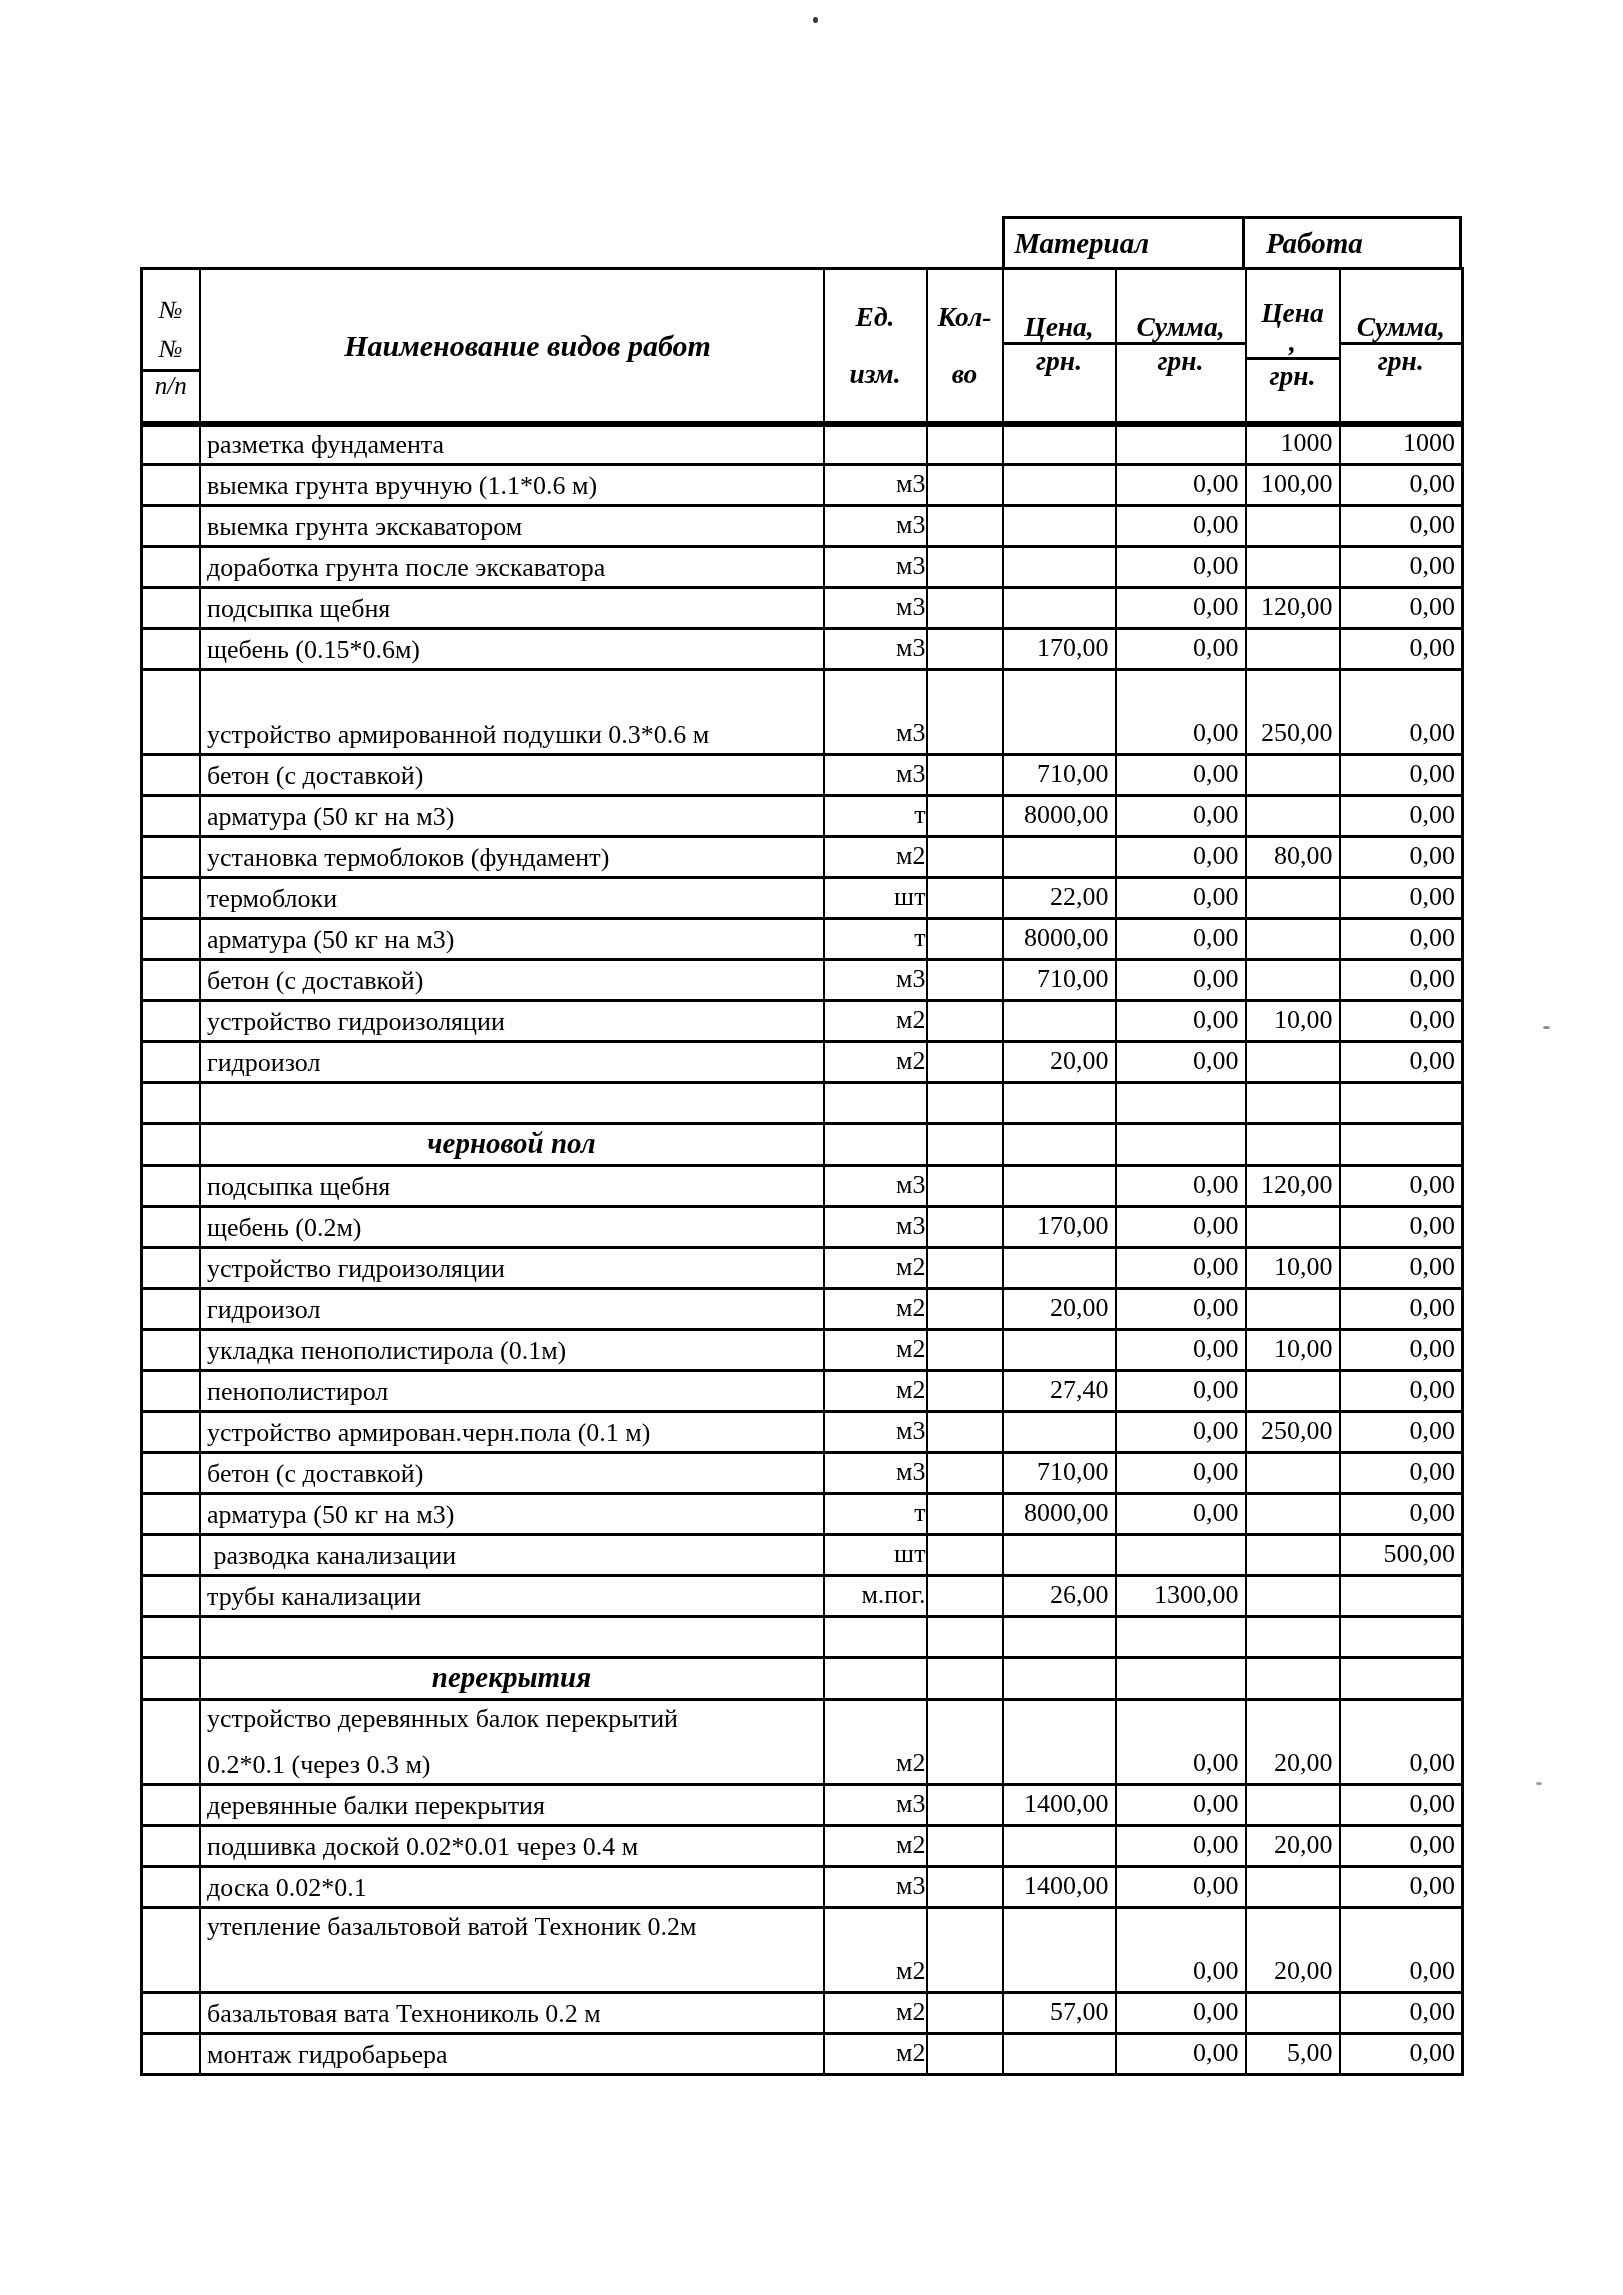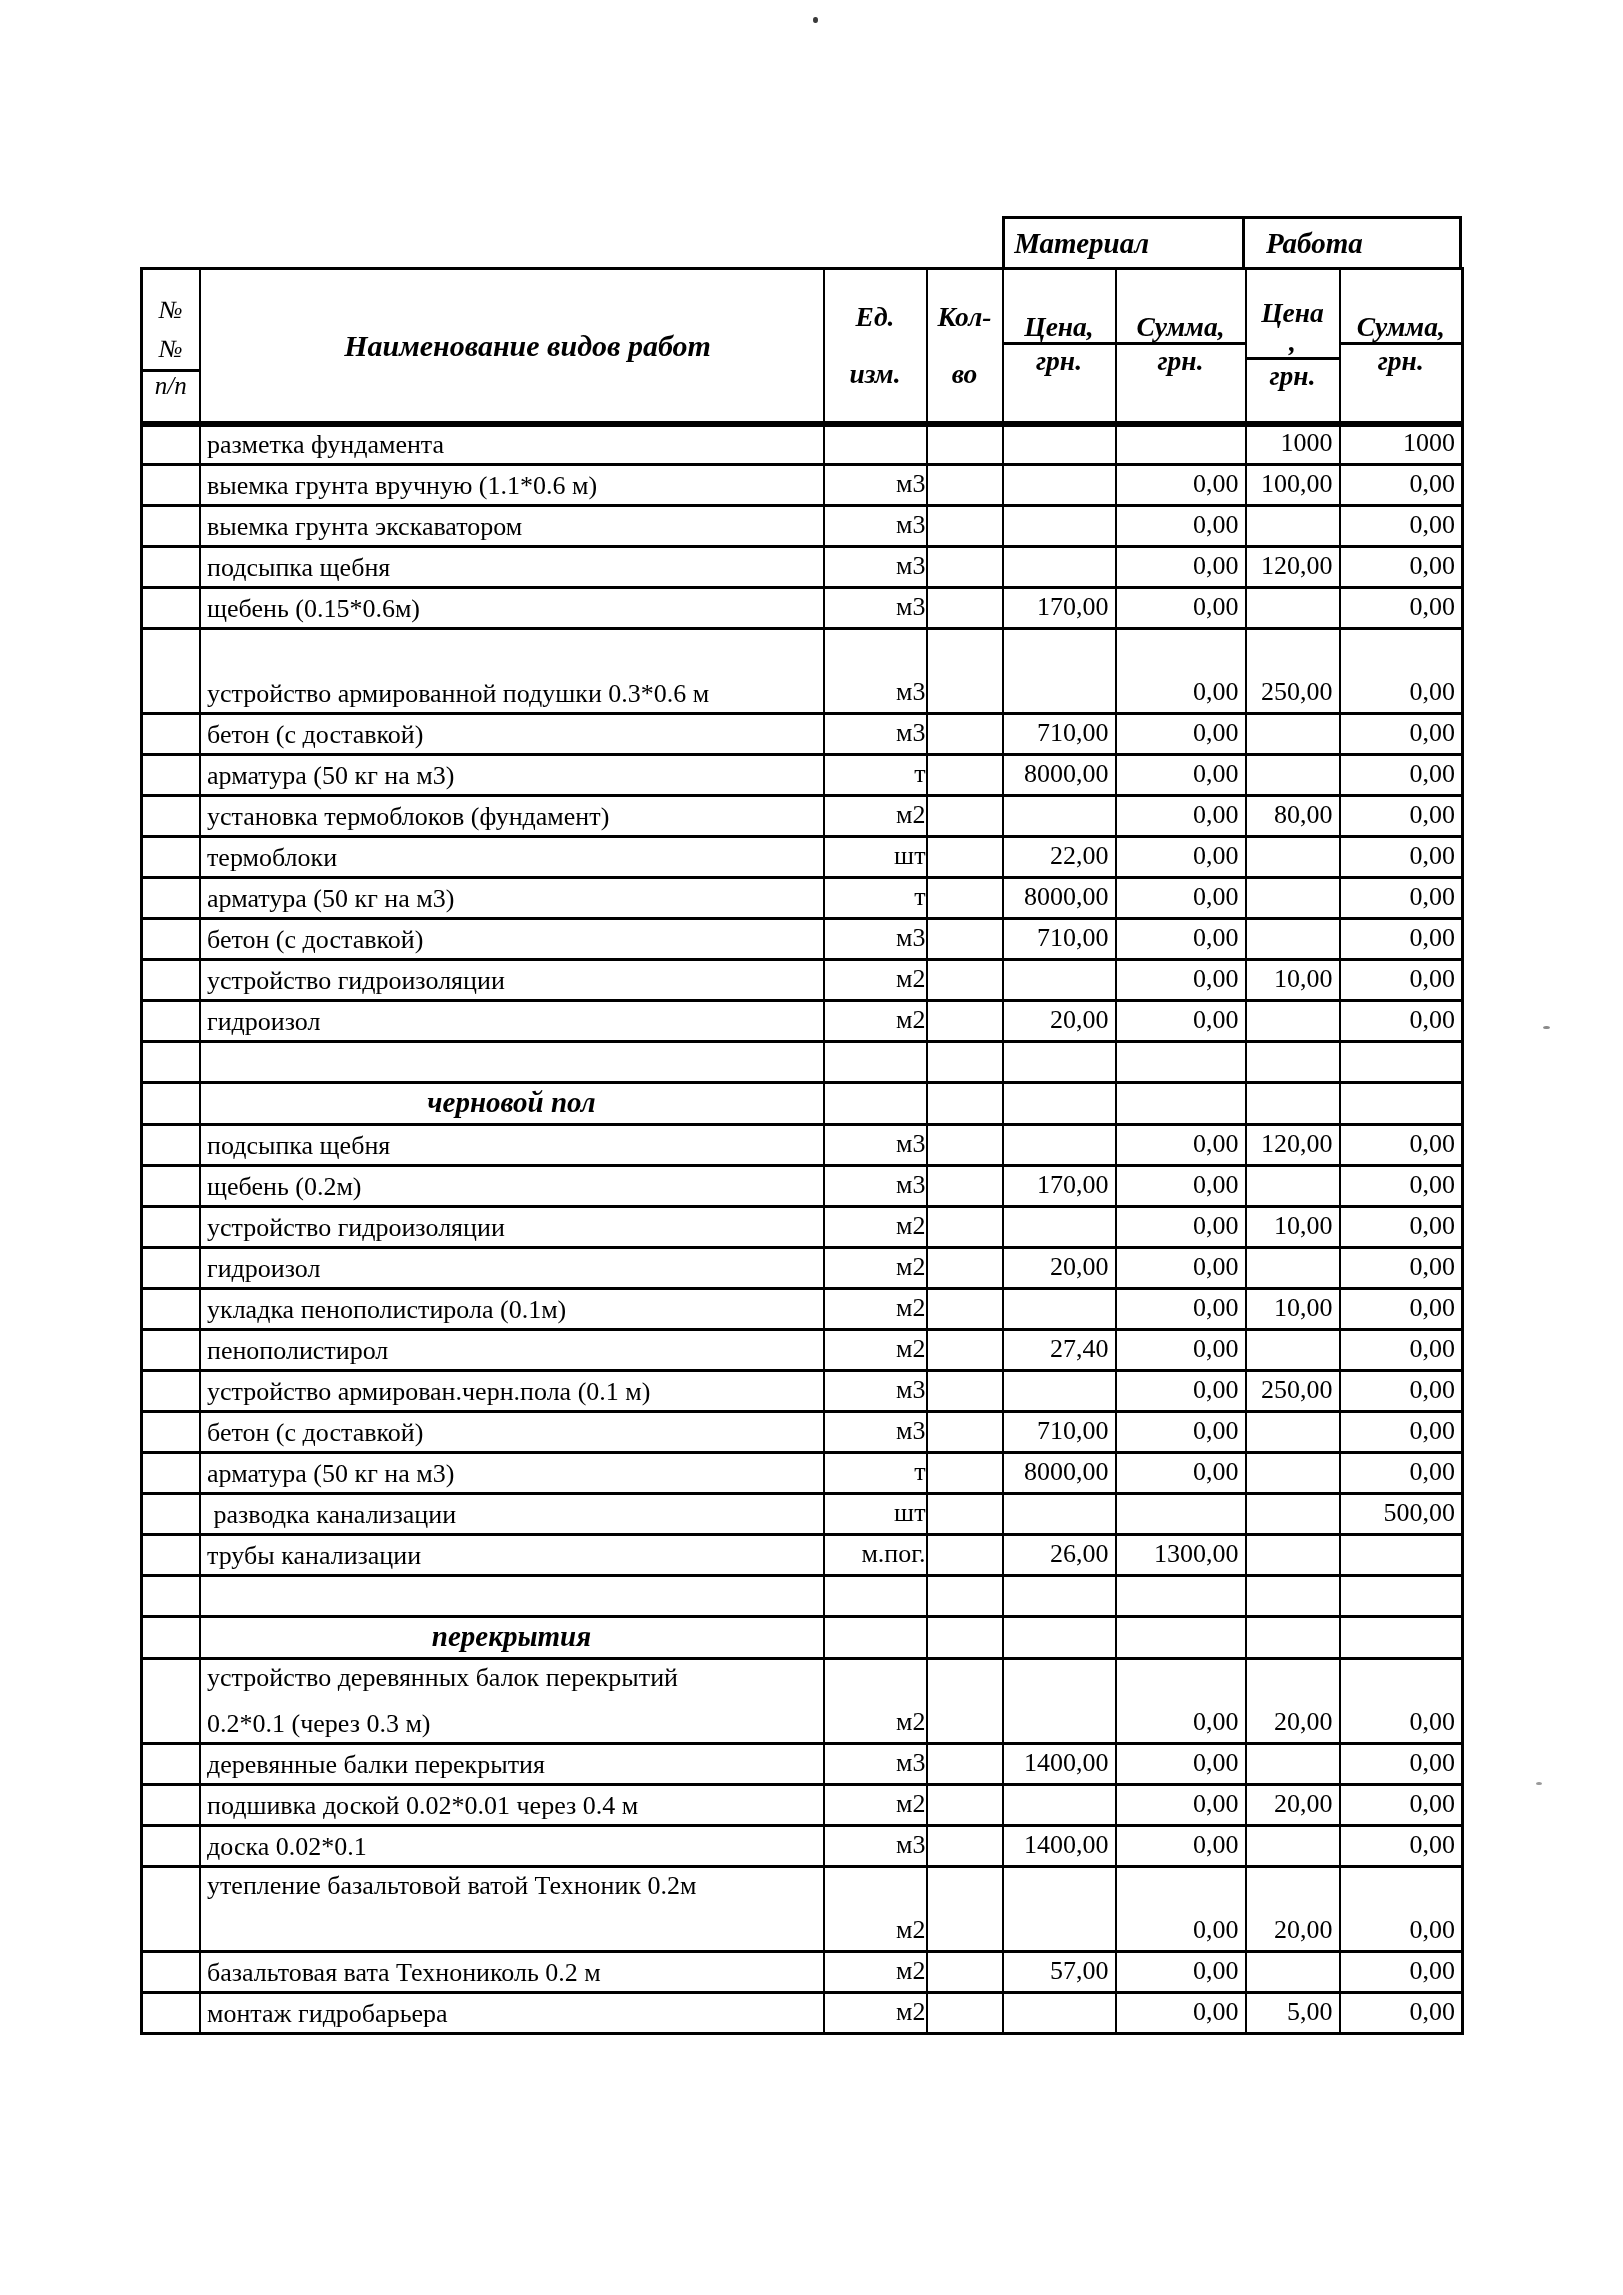--- a/index.html
+++ b/index.html
@@ -145,20 +145,30 @@
             <td class="c-name">выемка грунта экскаватором</td>
             <td class="c-unit">м3</td>
             <td class="c-val"></td>
             <td class="c-val"></td>
             <td class="c-val">0,00</td>
             <td class="c-val"></td>
             <td class="c-val">0,00</td>
           </tr>
           <tr class="r-item">
             <td class="c-num"></td>
+            <td class="c-name">доработка грунта после экскаватора</td>
+            <td class="c-unit">м3</td>
+            <td class="c-val"></td>
+            <td class="c-val"></td>
+            <td class="c-val">0,00</td>
+            <td class="c-val"></td>
+            <td class="c-val">0,00</td>
+          </tr>
+          <tr class="r-item">
+            <td class="c-num"></td>
             <td class="c-name">подсыпка щебня</td>
             <td class="c-unit">м3</td>
             <td class="c-val"></td>
             <td class="c-val"></td>
             <td class="c-val">0,00</td>
             <td class="c-val">120,00</td>
             <td class="c-val">0,00</td>
           </tr>
           <tr class="r-item">
             <td class="c-num"></td>

